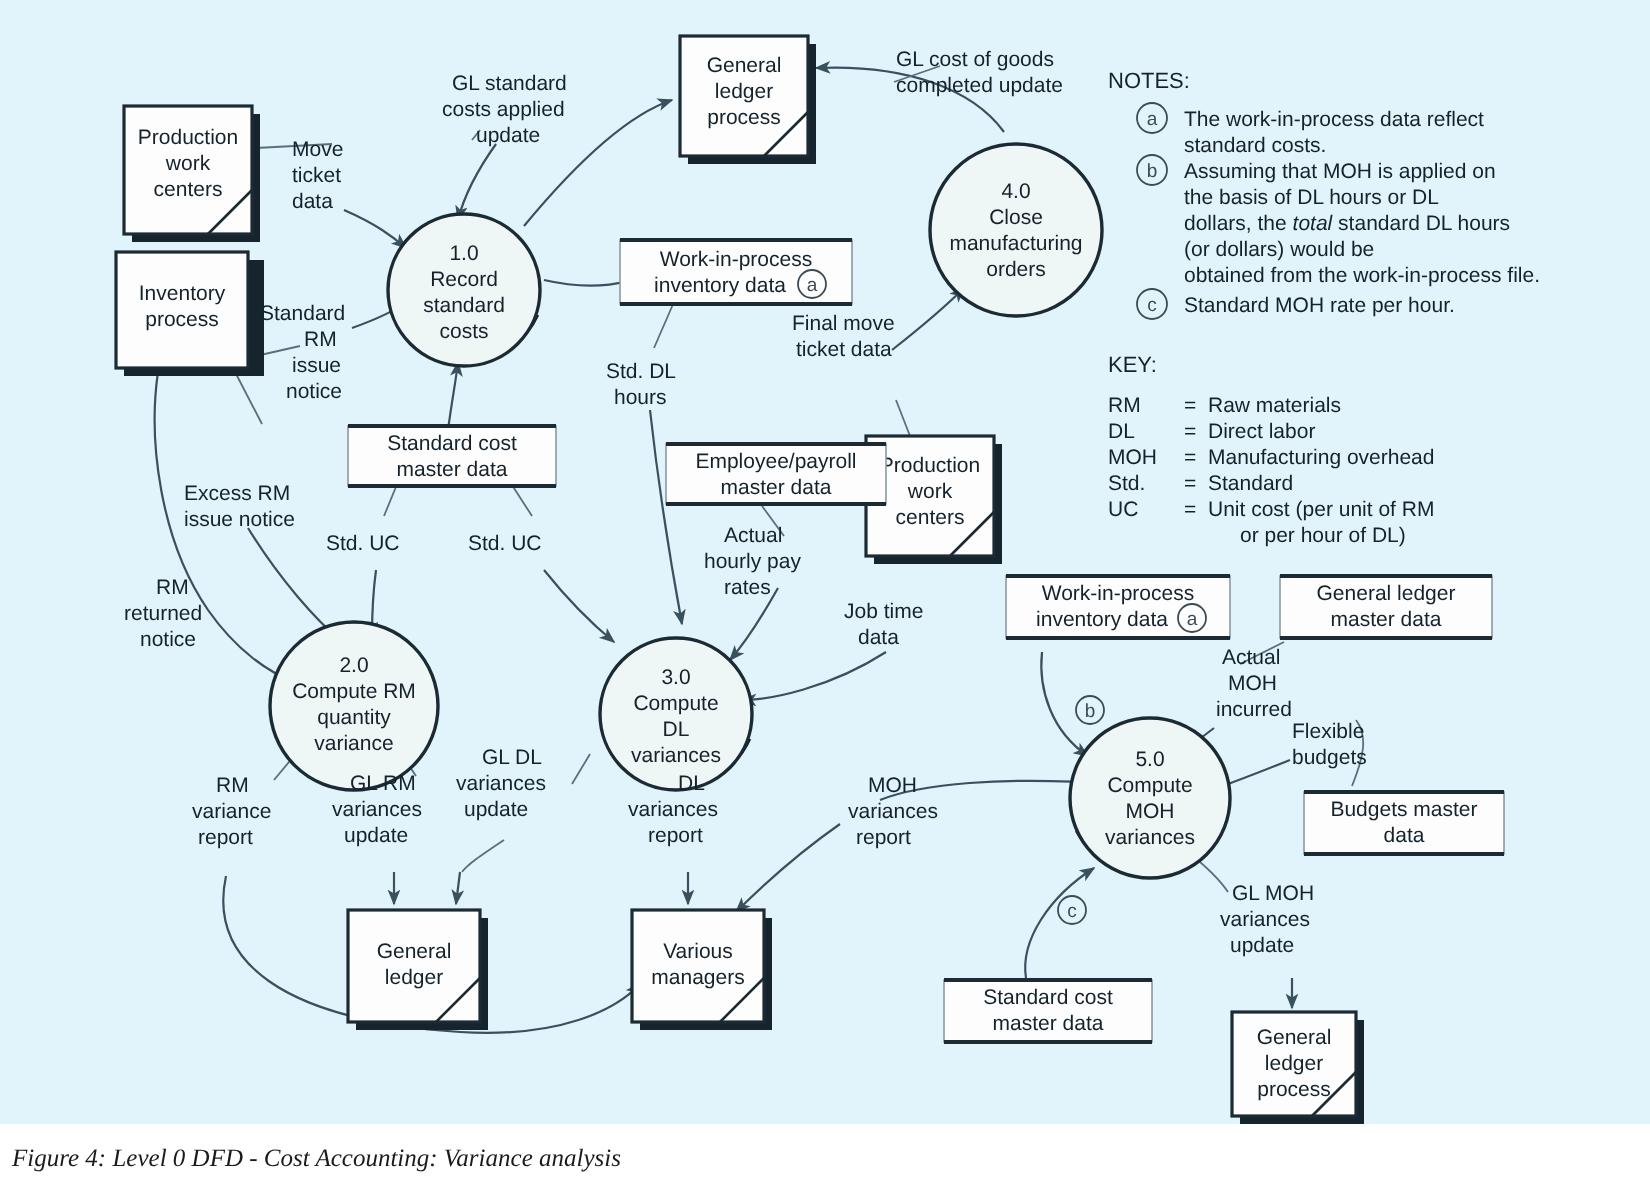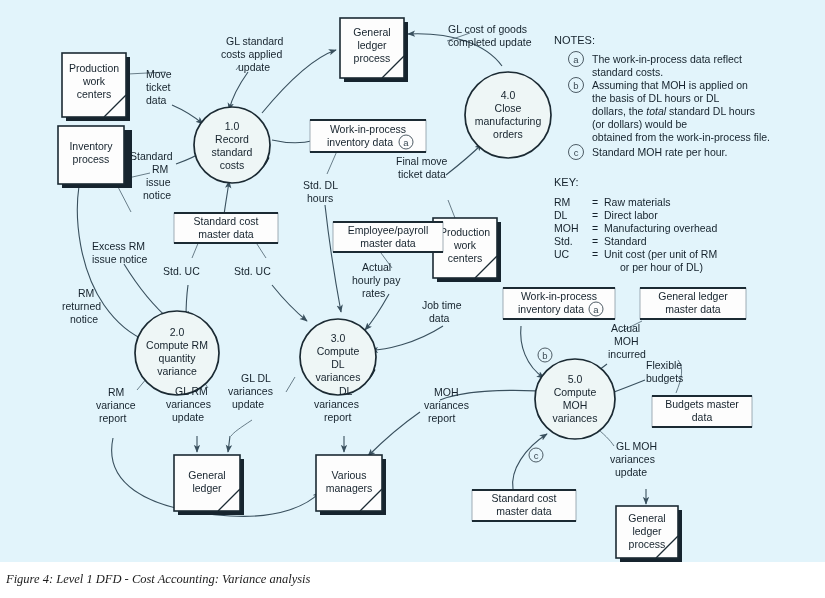--- a/index.html
+++ b/index.html
@@ -482,14 +482,14 @@
 
       <text class="keytext" x="554" y="258">UC</text>
       <text class="keytext" x="592" y="258">=</text>
       <text class="keytext" x="604" y="258">Unit cost (per unit of RM</text>
       <text class="keytext" x="620" y="271">or per hour of DL)</text>
     </g>
 
   </svg>
   </div>
 
-  <div id="caption">Figure 4: Level 1 DFD - Cost Accounting: Variance analysis</div>
+  <div id="caption">Figure 4: Level 0 DFD - Cost Accounting: Variance analysis</div>
 </div>
 
 </body></html>

